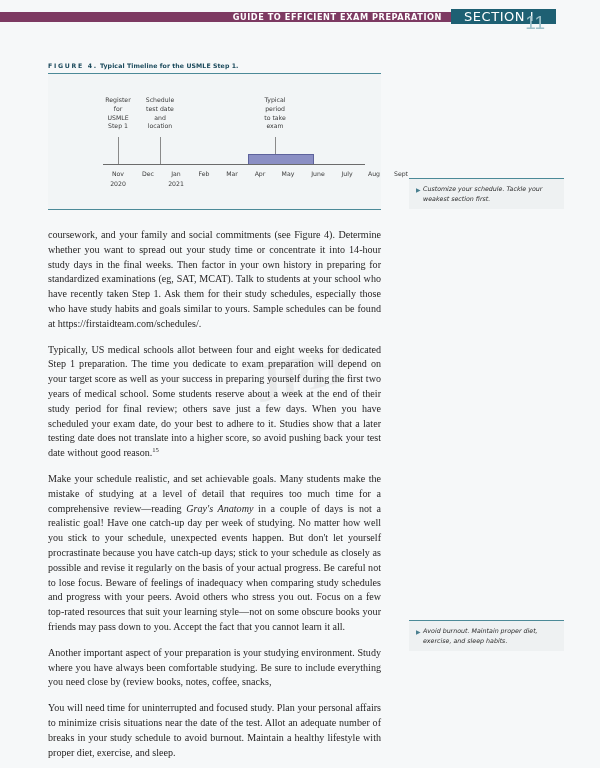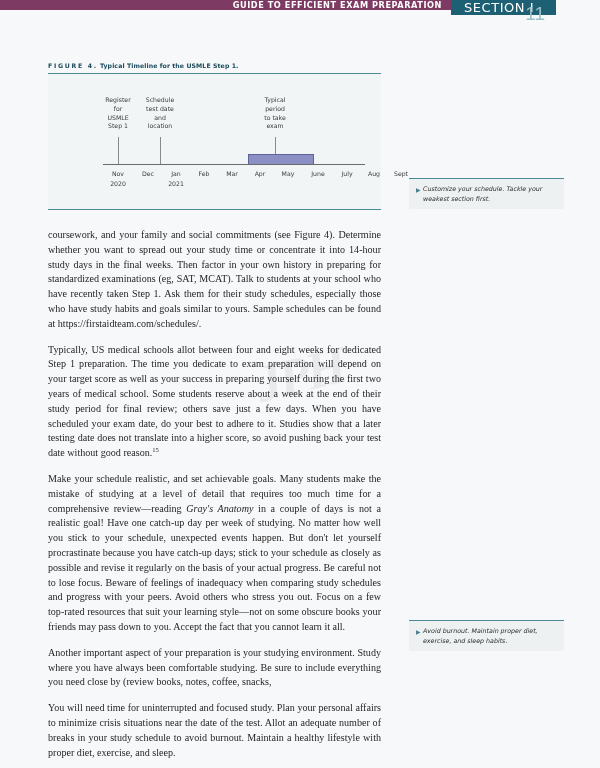--- a/index.html
+++ b/index.html
@@ -13,21 +13,21 @@
     position: relative;
   }
 
   
   #page-header {
     position: absolute;
     top: 0; left: 0;
     width: 556px;
     height: 33px;
     display: flex;
-    align-items: flex-start;
+    align-items: center;
   }
   .hdr-purple {
     flex: 1 1 auto;
     background: #7d3a62;
     display: flex;
     align-items: center;
     justify-content: flex-end;
     padding-right: 9px;
   }
   .hdr-teal {

